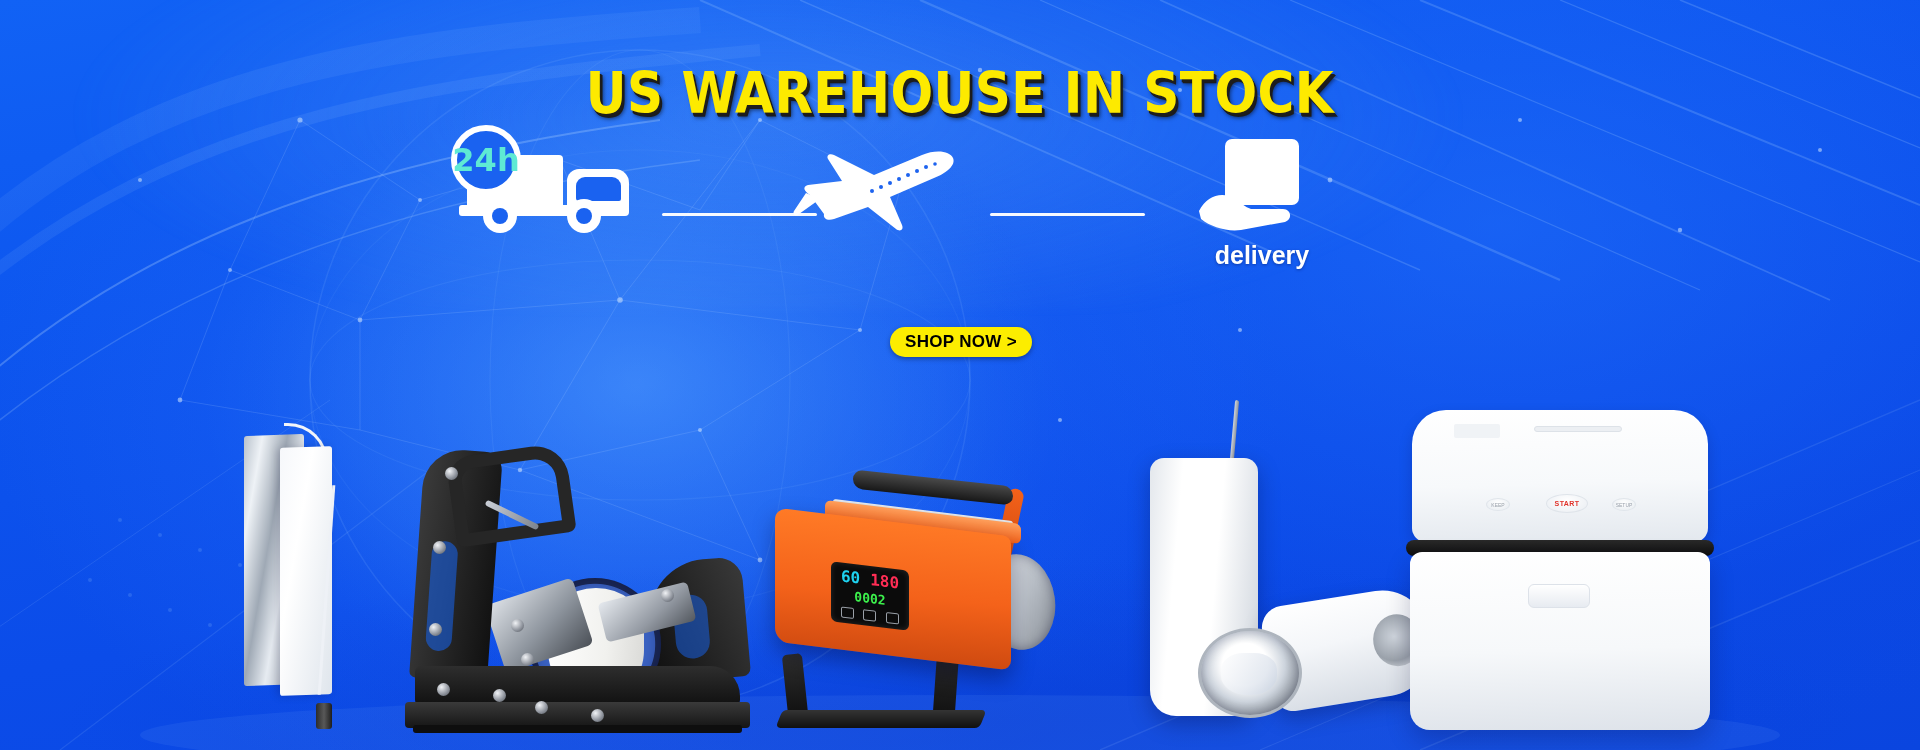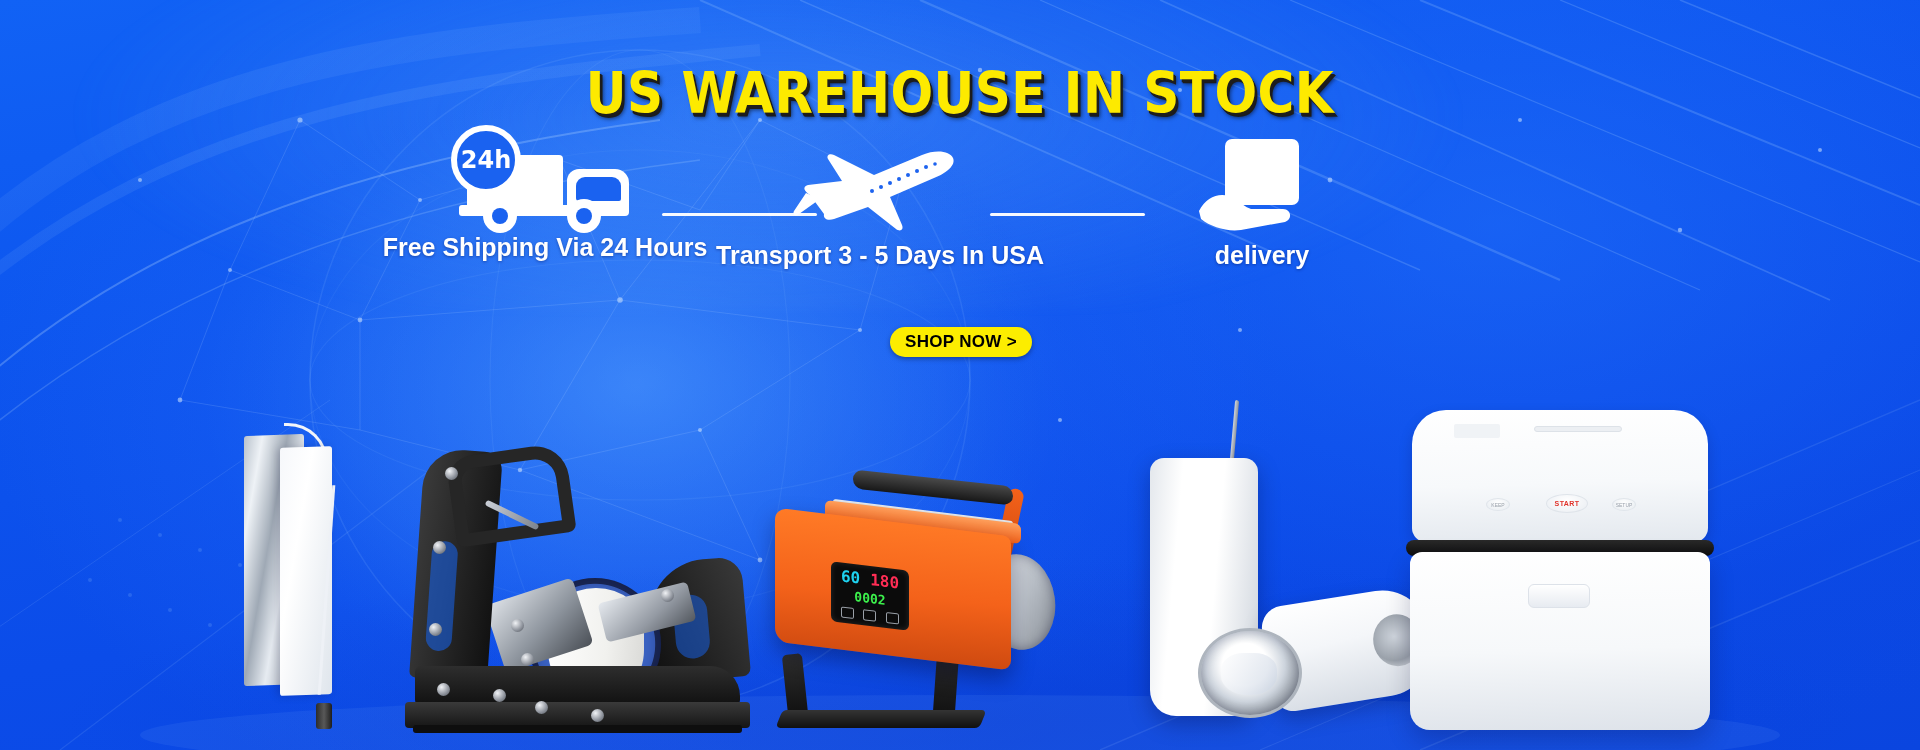--- a/index.html
+++ b/index.html
@@ -98,21 +98,21 @@
   .wheel::after {
     content: ""; position: absolute; left: 9px; top: 9px;
     width: 16px; height: 16px; background: #1a62f0; border-radius: 50%;
   }
   #wheel-front { left: 38px; }
   #wheel-rear  { left: 122px; }
   .badge-24h {
     position: absolute; left: 6px; top: 0px; width: 70px; height: 70px;
     border: 6px solid #fff; border-radius: 50%; background: #1a62f0;
     display: flex; align-items: center; justify-content: center;
-    color: #ffffff; font-weight: bold; font-size: 24px;
+    color: #5eead4; font-weight: bold; font-size: 32px;
     font-family: "DejaVu Sans", sans-serif;
   }
 
   
   .plane { width: 180px; height: 100px; margin: 0 auto; }
 
   
   .handbox { width: 130px; height: 100px; margin: 0 auto; }
 
   
@@ -497,21 +497,20 @@
         <div class="truck">
           <div class="truck-box"></div>
           <div class="truck-under"></div>
           <div class="truck-cab"></div>
           <div class="truck-window"></div>
           <div class="wheel" id="wheel-front"></div>
           <div class="wheel" id="wheel-rear"></div>
           <div class="badge-24h">24h</div>
         </div>
       </div>
-      <div class="feat-label">Free Shipping Via 24 Hours</div>
     </div>
 
     <div class="feat" id="feat-1">
       <div class="feat-icon">
         <svg class="plane" viewBox="0 0 180 100">
           <g fill="#ffffff">
             <path d="M20 62 C 14 58, 12 54, 18 52 L 52 48 L 38 26 C 36 22, 40 20, 44 22 L 84 42 L 132 22
                      C 146 16, 160 18, 163 25 C 166 32, 157 40, 144 45 L 100 64 L 112 92
                      C 114 97, 110 99, 106 96 L 78 74 L 44 86 C 38 88, 33 86, 34 81 Z"></path>
             <path d="M16 60 L 4 78 C 2 82, 6 84, 9 81 L 30 66 Z"></path>
@@ -521,21 +520,20 @@
               <circle cx="91" cy="54" r="2"></circle>
             <circle cx="100" cy="50" r="2"></circle>
               <circle cx="109" cy="46" r="2"></circle>
             <circle cx="118" cy="42" r="2"></circle>
               <circle cx="127" cy="38" r="2"></circle>
             <circle cx="136" cy="34" r="2"></circle>
               <circle cx="145" cy="31" r="1.8"></circle>
           </g>
         </svg>
       </div>
-      <div class="feat-label">Transport 3 - 5 Days In USA</div>
     </div>
 
     <div class="feat" id="feat-2">
       <div class="feat-icon">
         <svg class="handbox" viewBox="0 0 130 100">
           <rect x="28" y="6" width="74" height="66" rx="7" fill="#ffffff"></rect>
           <path d="M2 78 C 10 62, 26 58, 38 66 C 44 70, 48 74, 54 76 L 86 76
                    C 94 76, 96 86, 88 89 L 44 97 C 30 99, 14 94, 4 86 Z" fill="#ffffff"></path>
         </svg>
       </div>

